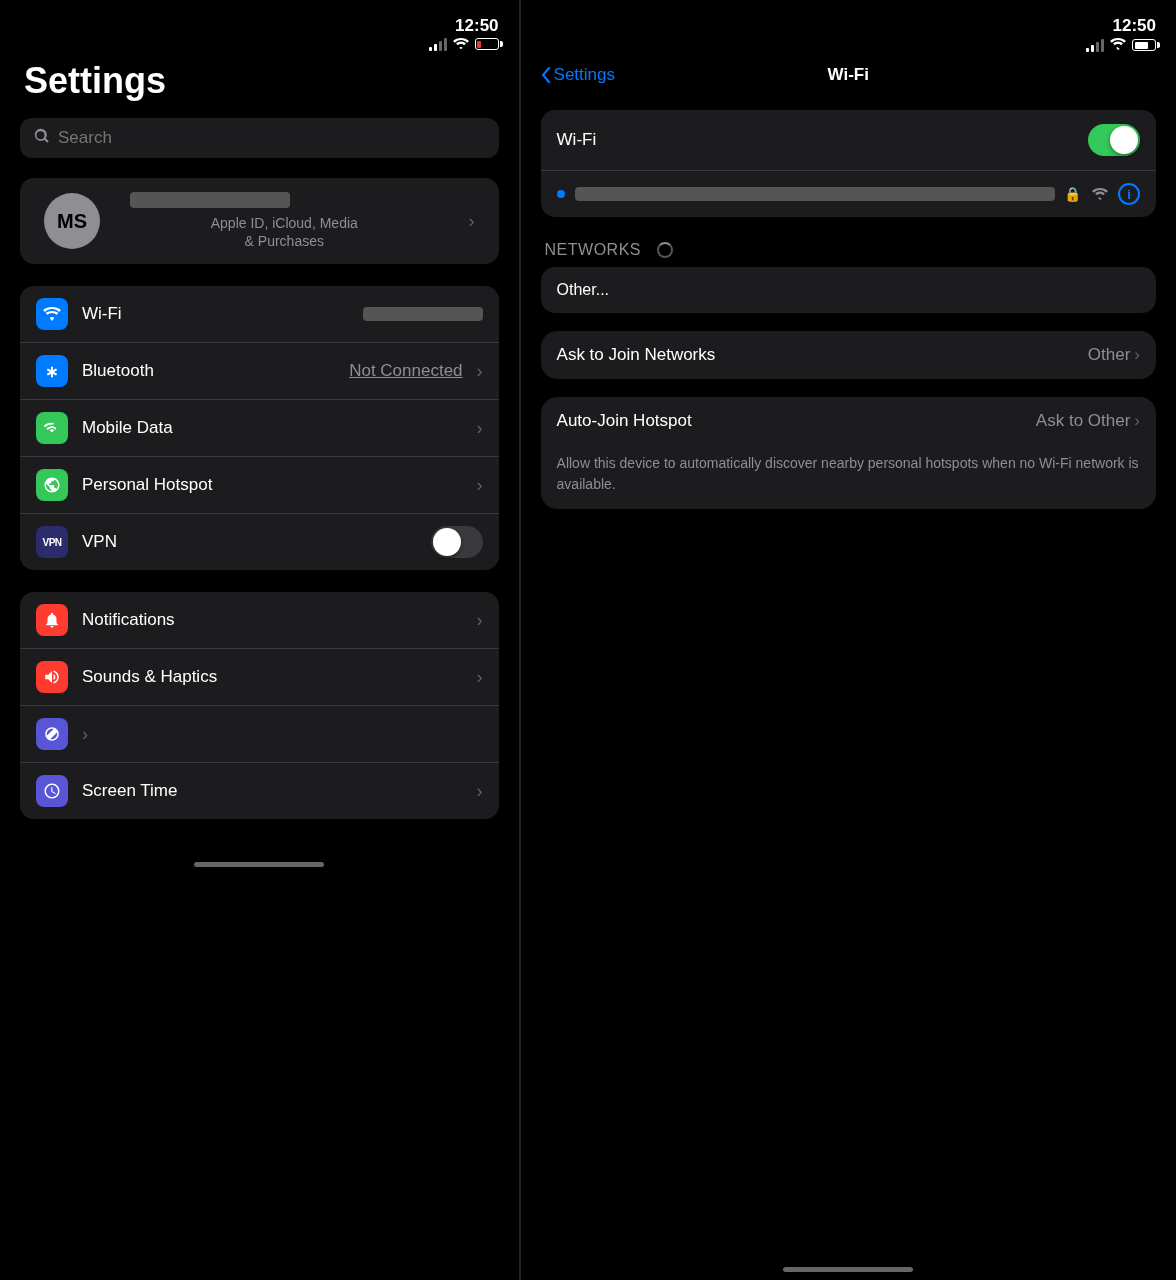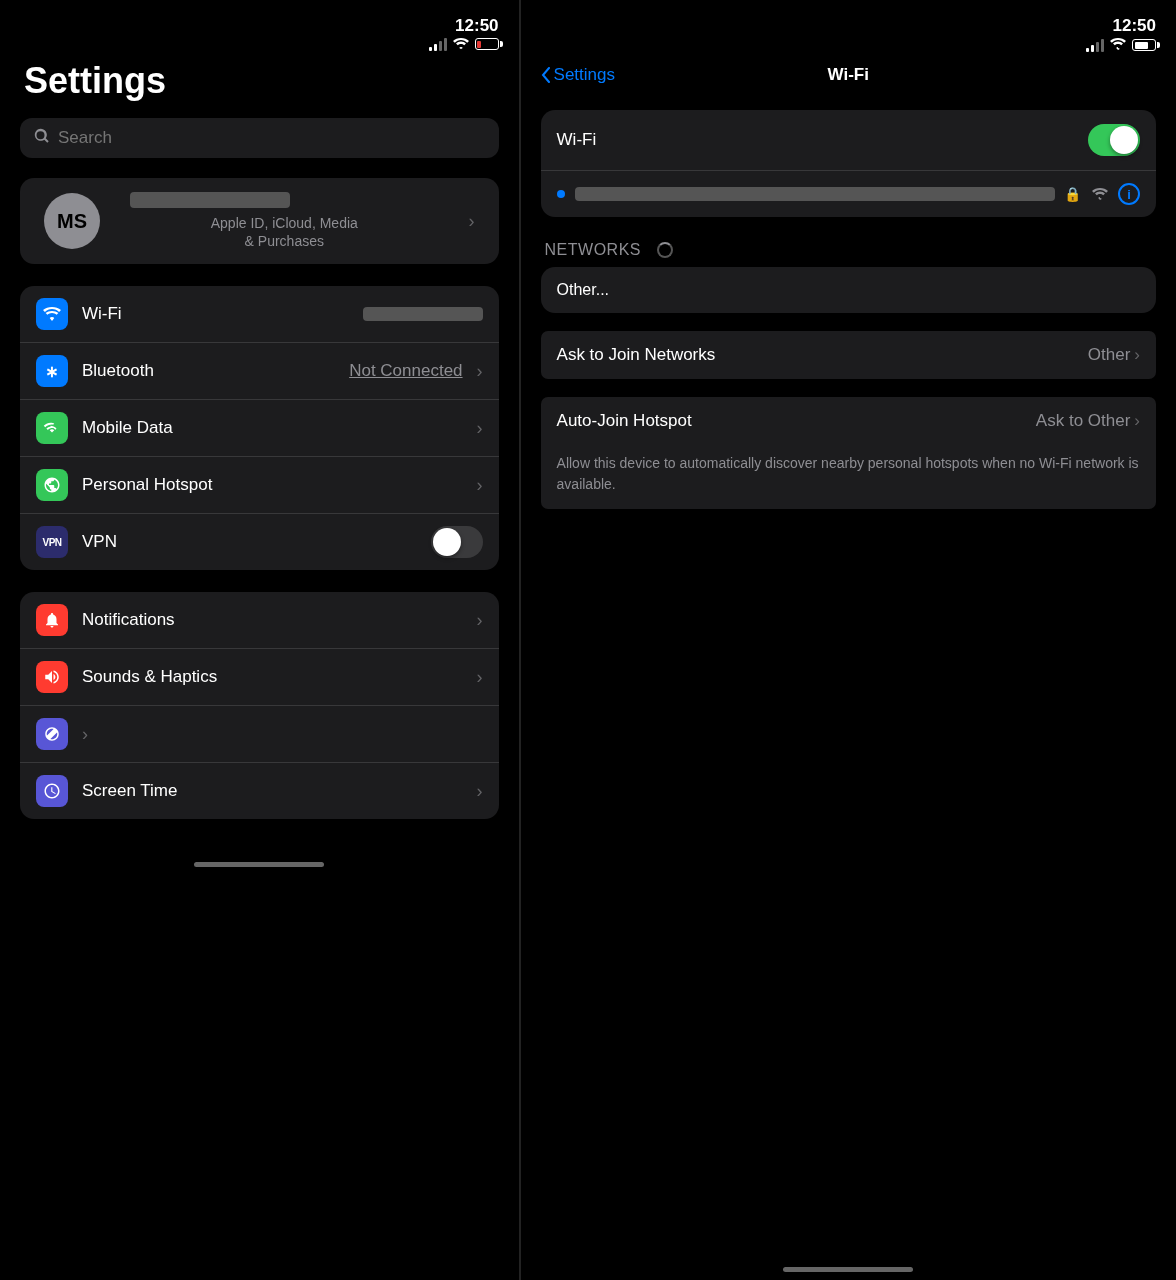--- a/index.html
+++ b/index.html
@@ -364,21 +364,21 @@
     }
     .other-row {
       padding: 14px 16px;
       font-size: 16px;
       color: #fff;
     }
 
     
     .info-section {
       background: #1c1c1e;
-      border-radius: 7px;
+      border-radius: 16px;
       overflow: hidden;
       margin-bottom: 6px;
     }
     .info-row {
       display: flex;
       align-items: center;
       padding: 14px 16px;
     }
     .info-row-label {
       flex: 1;

